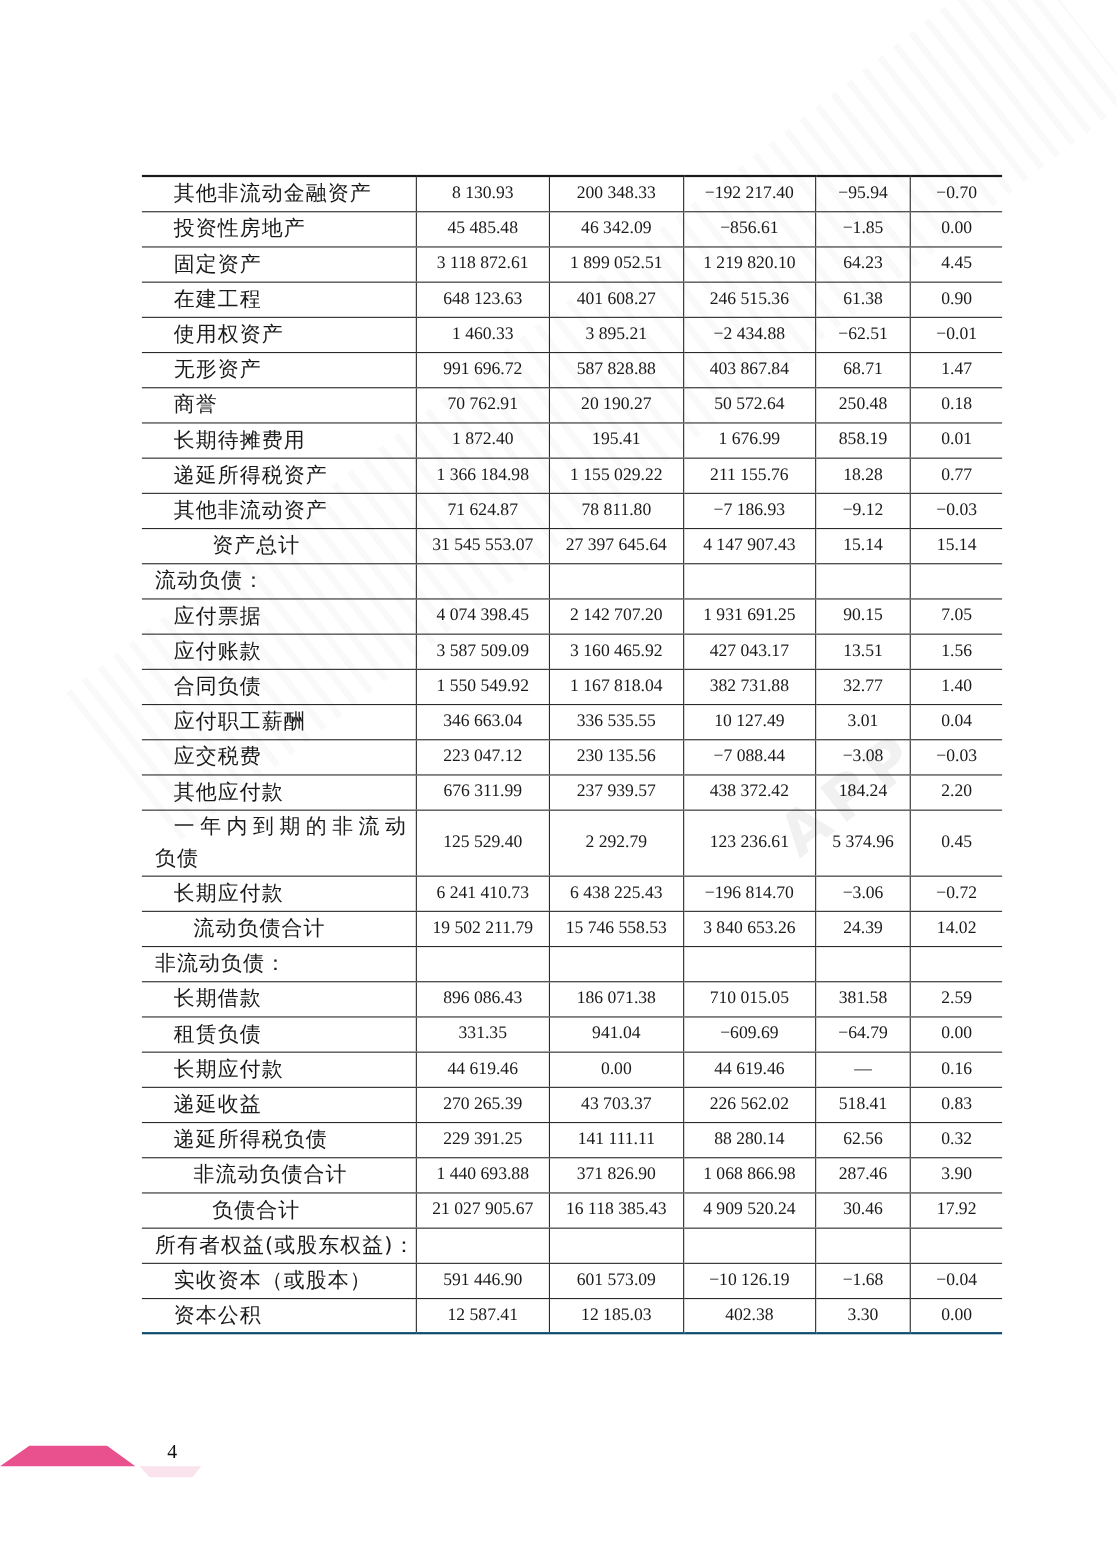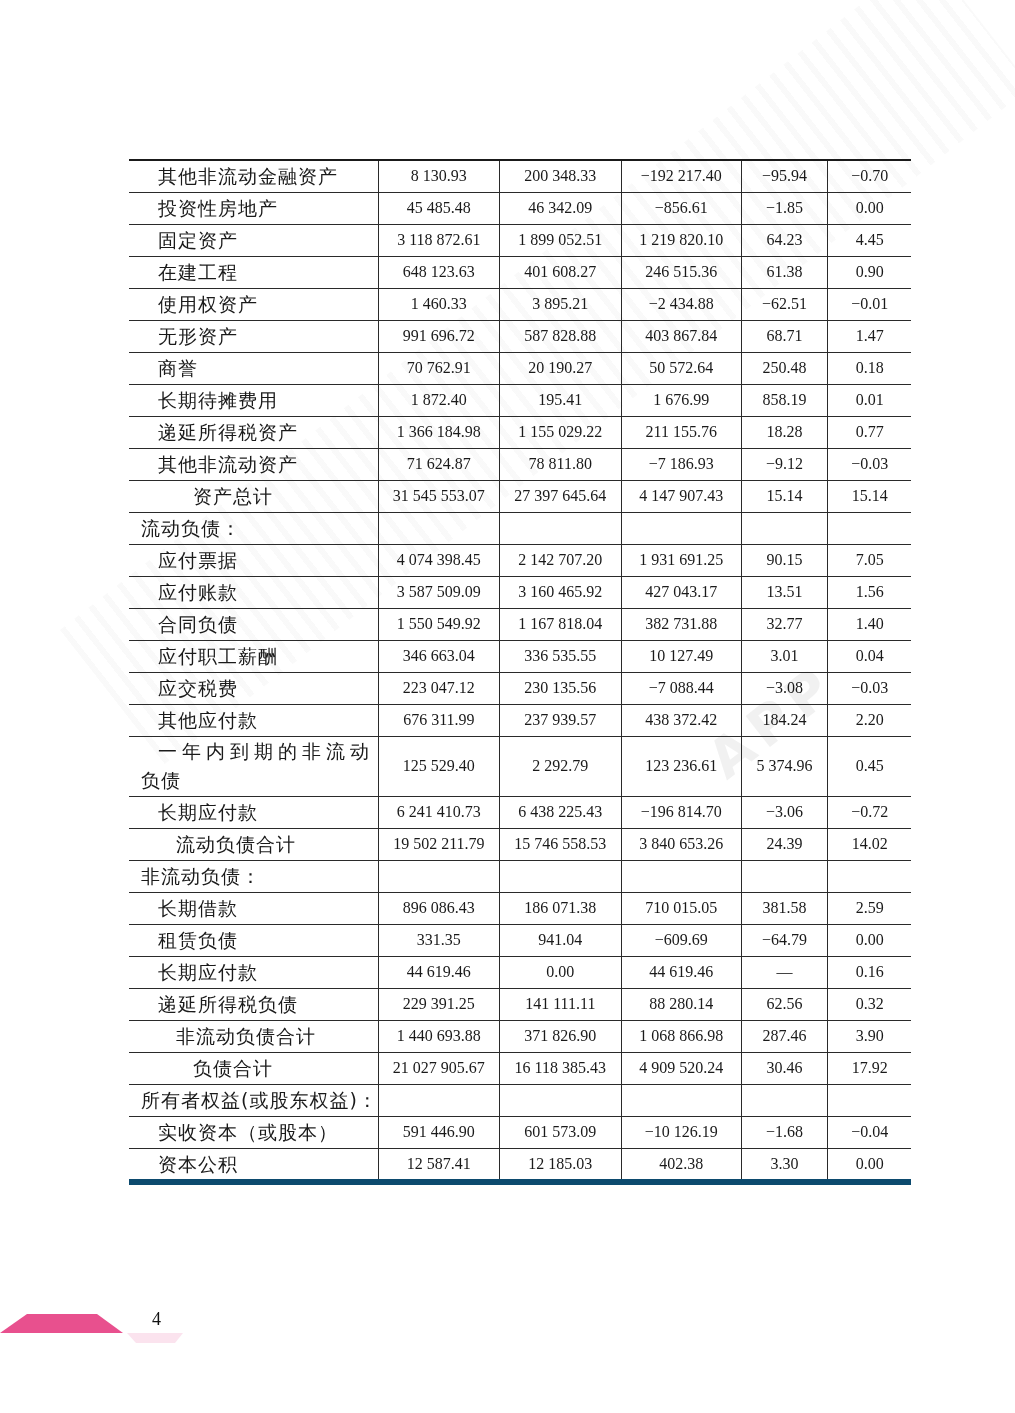--- a/index.html
+++ b/index.html
@@ -74,21 +74,21 @@
       white-space: nowrap;
     }
     table.fin td:first-child {
       border-left: none;
       text-align: left;
       font-family: "DejaVu Sans", sans-serif;
       font-size: 19px;
       letter-spacing: 1px;
     }
     table.fin tr:first-child td { border-top: 2px solid #1a1a1a; }
-    table.fin tr:last-child td { border-bottom: 6px solid #0c4a6e; }
+    table.fin tr:last-child td { border-bottom: 2px solid #0c4a6e; }
     td.lvl0 { padding-left: 12px !important; }
     td.lvl1 { padding-left: 29px !important; }
     td.lvl2 { padding-left: 47px !important; }
     td.lvl3 { padding-left: 64px !important; }
     td.wrap {
       white-space: normal !important;
       line-height: 29px !important;
       padding-left: 12px !important;
     }
     td.wrap span.first { display: inline-block; padding-left: 17px; letter-spacing: 5px; }
@@ -319,20 +319,28 @@
         </tr>
         <tr>
           <td class="lvl1">长期应付款</td>
           <td>44 619.46</td>
           <td>0.00</td>
           <td>44 619.46</td>
           <td>—</td>
           <td>0.16</td>
         </tr>
         <tr>
+          <td class="lvl1">递延收益</td>
+          <td>270 265.39</td>
+          <td>43 703.37</td>
+          <td>226 562.02</td>
+          <td>518.41</td>
+          <td>0.83</td>
+        </tr>
+        <tr>
           <td class="lvl1">递延所得税负债</td>
           <td>229 391.25</td>
           <td>141 111.11</td>
           <td>88 280.14</td>
           <td>62.56</td>
           <td>0.32</td>
         </tr>
         <tr>
           <td class="lvl2">非流动负债合计</td>
           <td>1 440 693.88</td>

